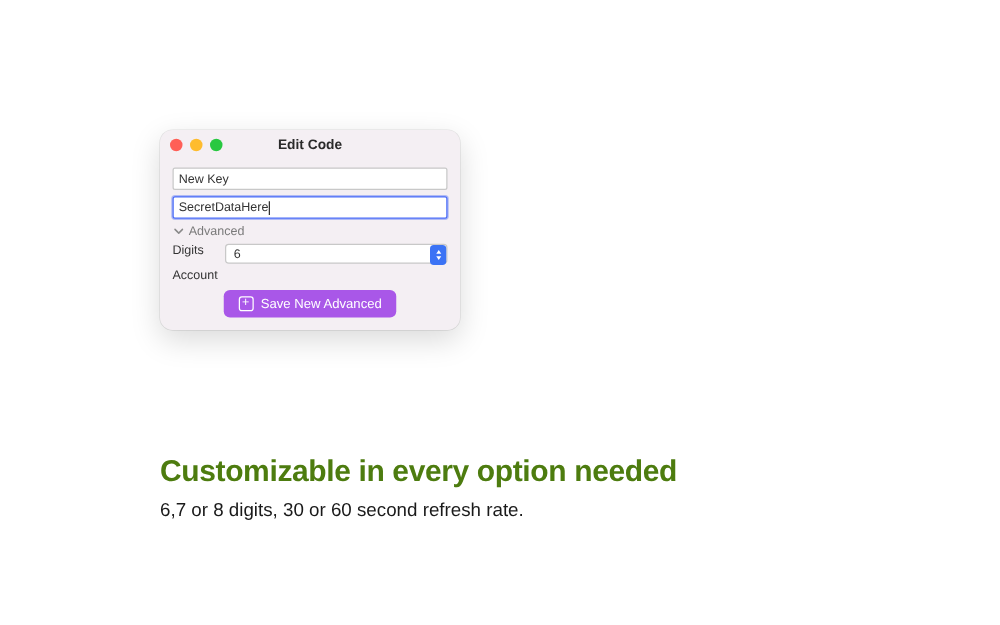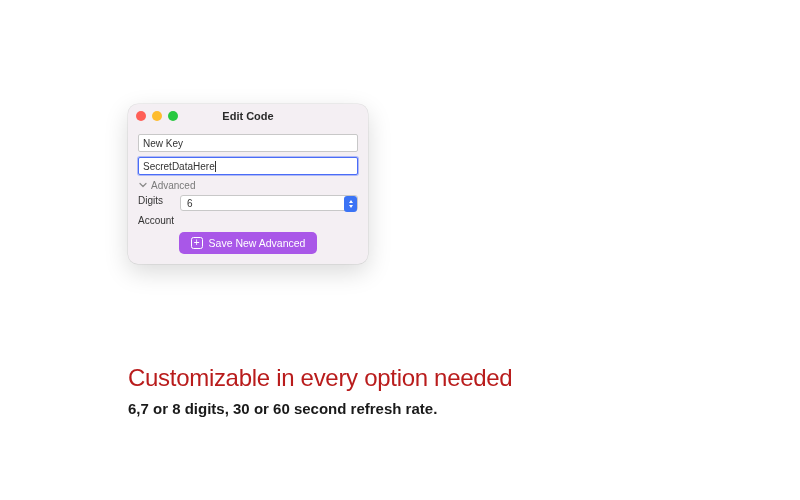--- a/index.html
+++ b/index.html
@@ -165,28 +165,28 @@
       line-height: 1;
     }
 
     .caption {
       position: absolute;
       left: 128px;
       top: 364px;
     }
     .cap-title {
       font-size: 24px;
-      font-weight: 400;
-      color: #b91c1c;
+      font-weight: 700;
+      color: #4d7c0f;
       letter-spacing: -0.3px;
       margin-bottom: 8px;
     }
     .cap-sub {
       font-size: 15px;
-      font-weight: 700;
+      font-weight: 400;
       color: #1a1a1a;
     }
   </style>
 </head>
 <body>
 
 <div class="window">
   <div class="titlebar">
     <div class="traffic">
       <div class="tl red"></div>

